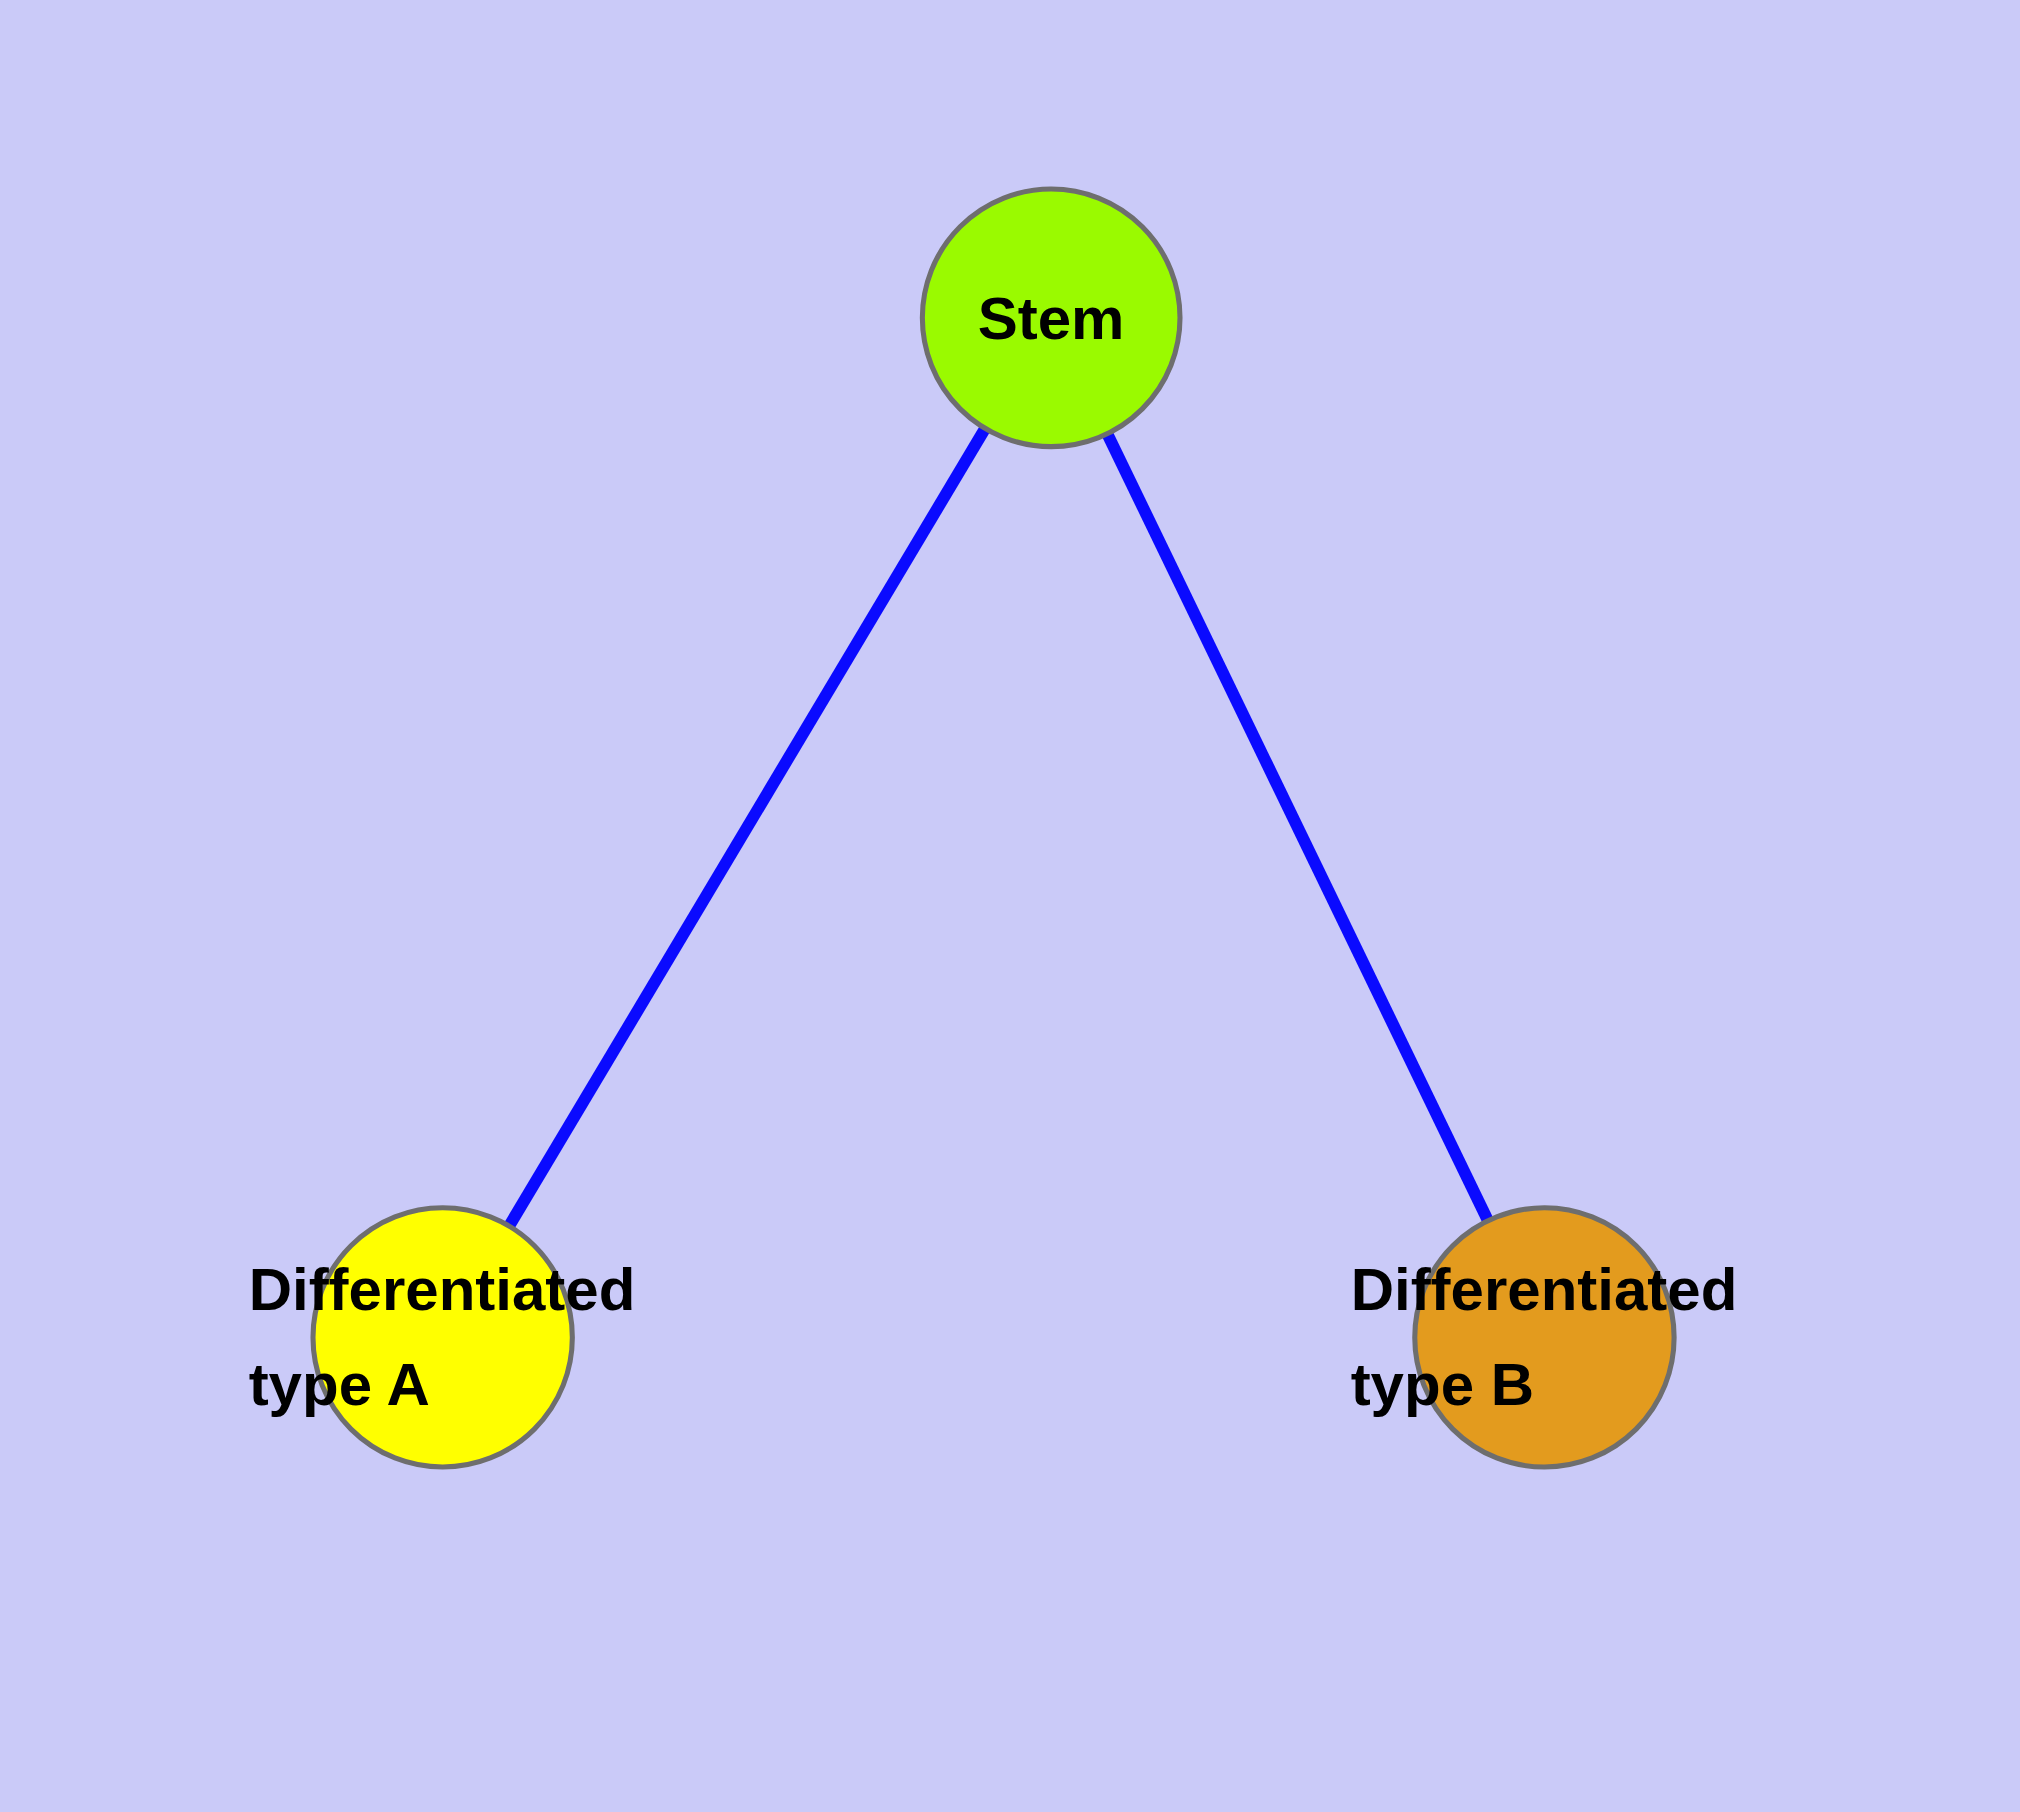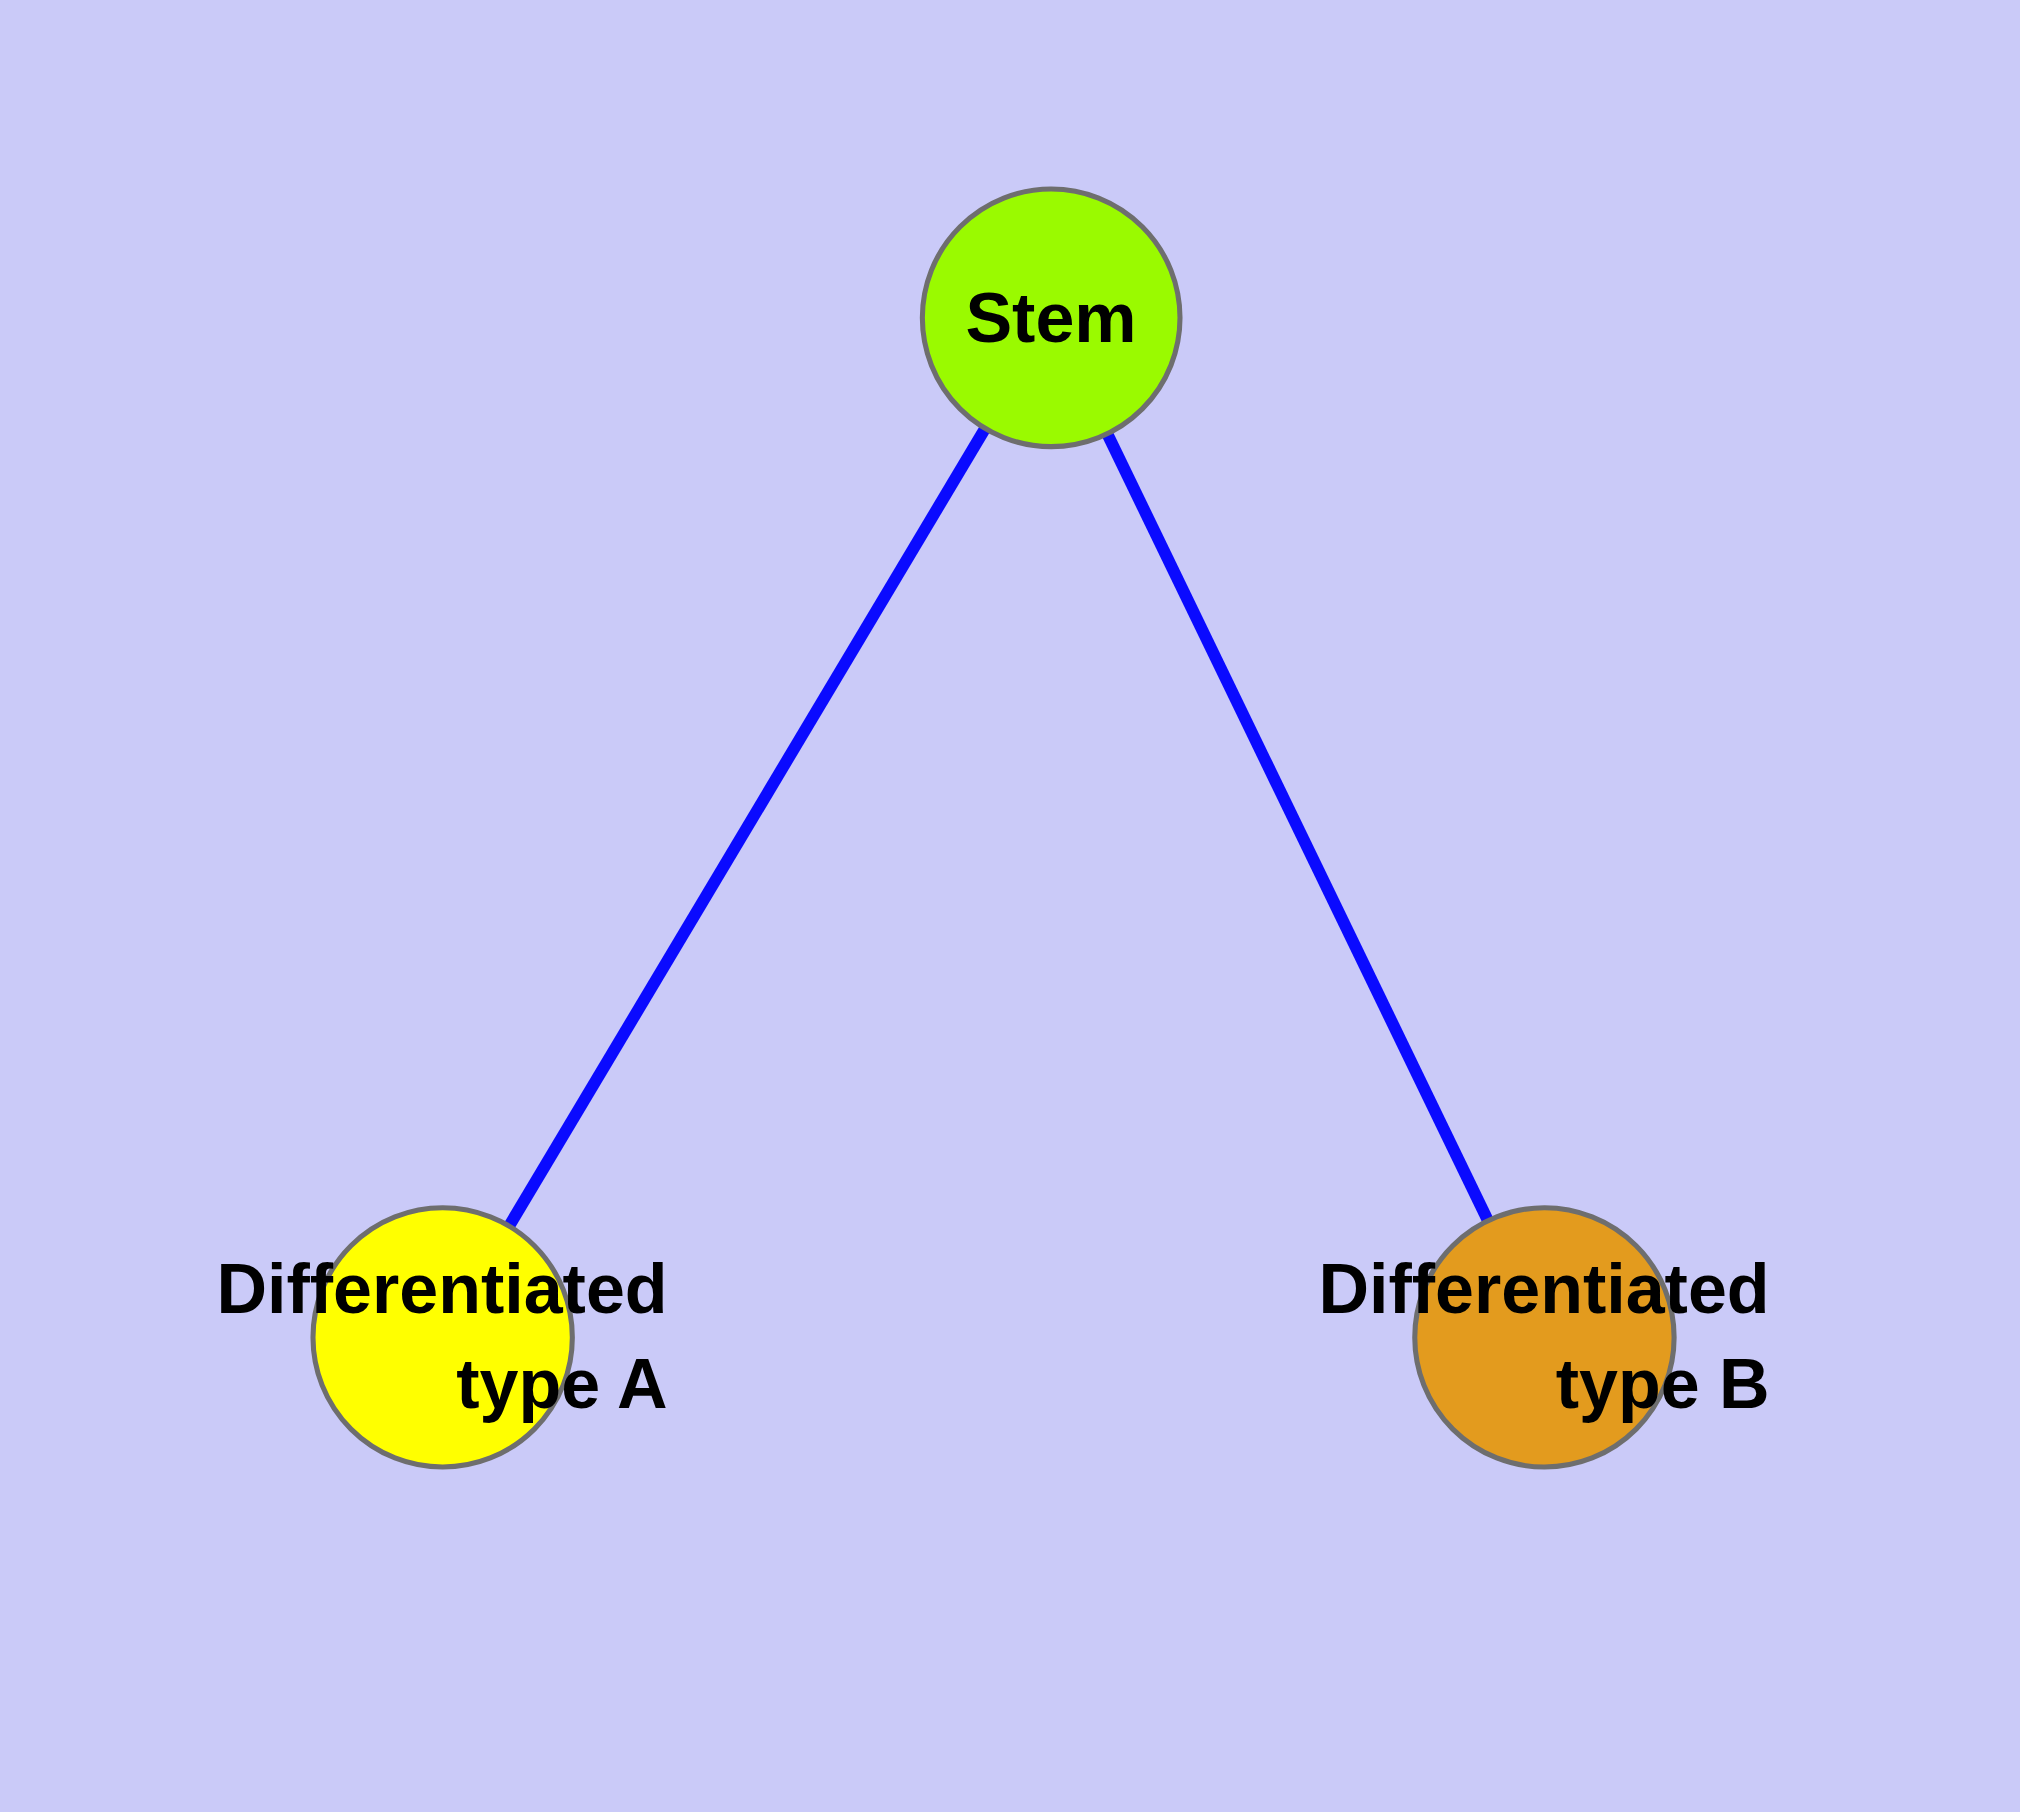--- a/index.html
+++ b/index.html
@@ -25,24 +25,24 @@
   .edge {
     stroke-width: 14px;
     fill: none;
   }
   .node-circle {
     stroke-width: 6px;
   }
   .node-label {
     position: absolute;
     transform: translate(-50%, -50%);
-    text-align: right;
+    text-align: left;
     white-space: pre-line;
     font-weight: bold;
-    font-size: 70px;
+    font-size: 60px;
     line-height: 95px;
     color: #000000;
     width: max-content;
   }
 </style>
 </head>
 <body style="background: rgb(202, 202, 248);">
 
 <div id="canvas">
   <svg id="graph-svg" width="2021" height="1812" viewBox="0 0 2384 2138">

